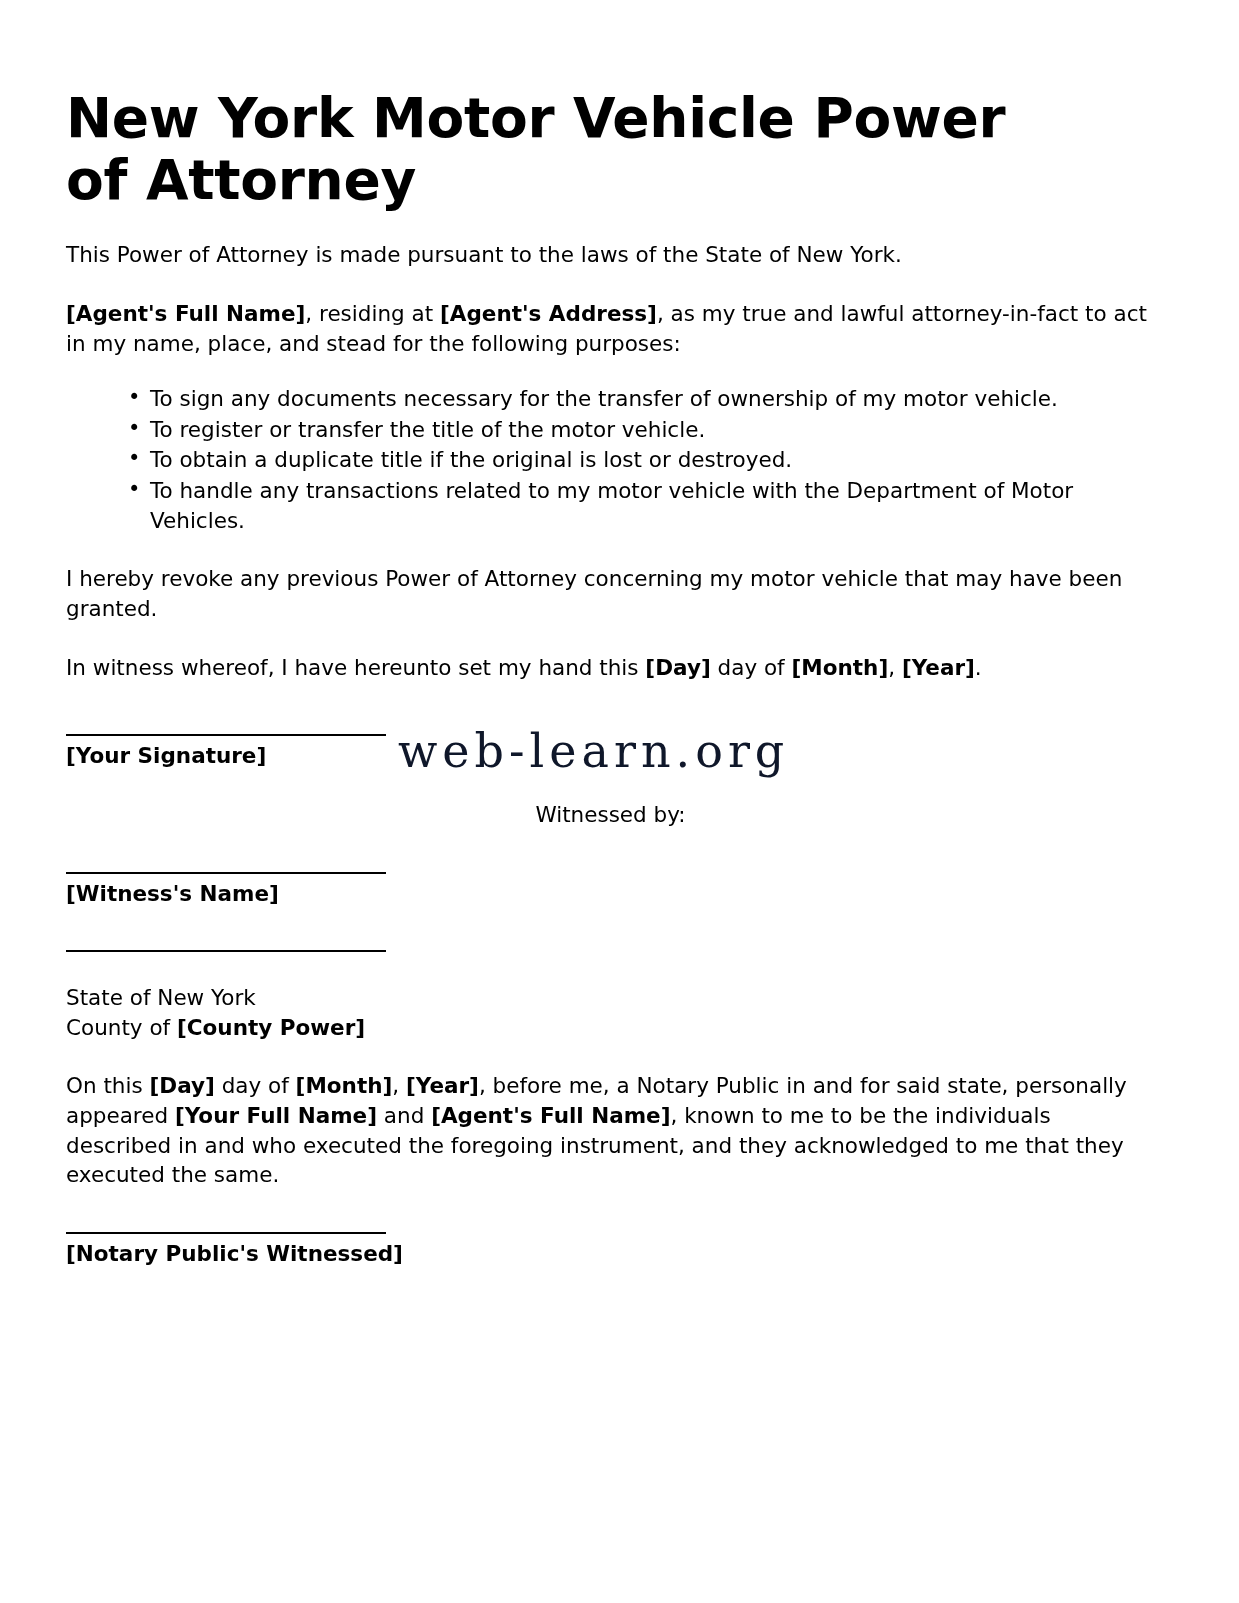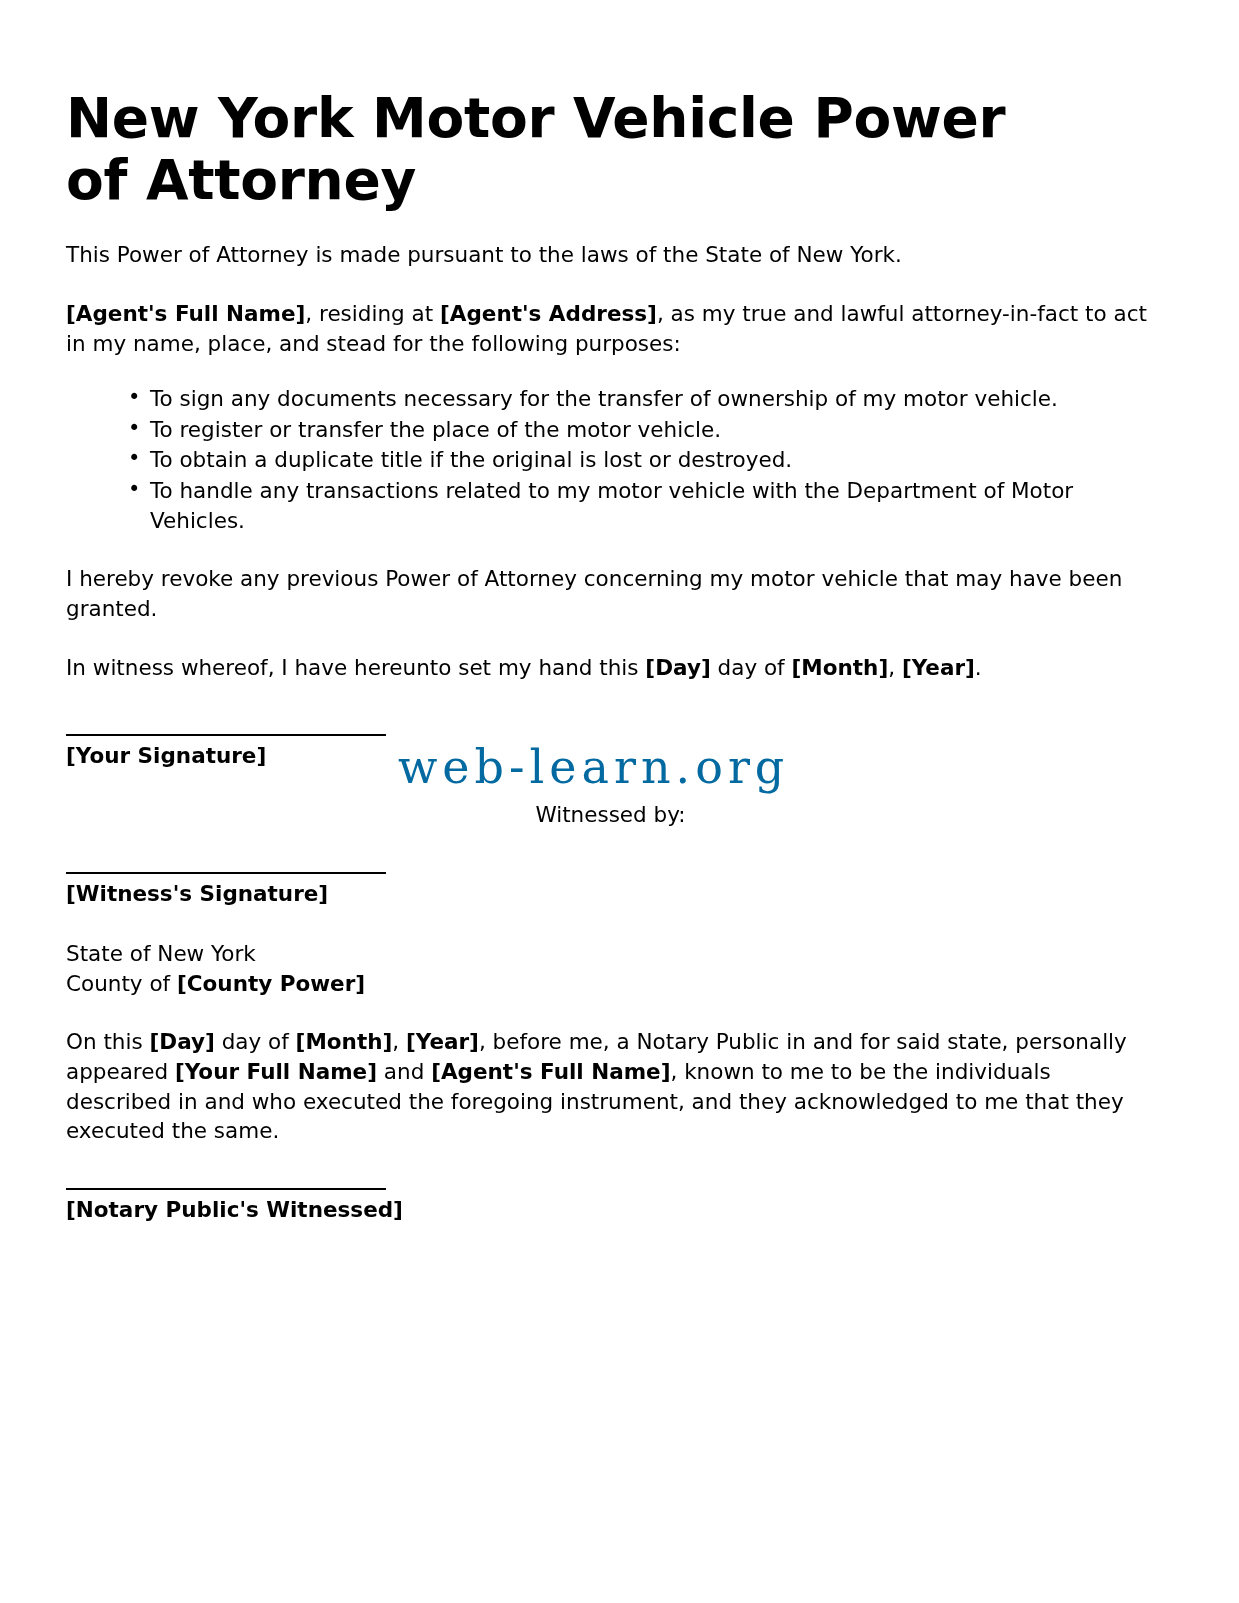--- a/index.html
+++ b/index.html
@@ -91,25 +91,25 @@
     text-align: center;
   }
   .venue-block {
     font-size: 21.5px;
     line-height: 1.38;
     margin: 31px 0 0 0;
   }
   .watermark {
     position: absolute;
     left: 398px;
-    top: 740px;
+    top: 724px;
     font-family: "DejaVu Serif", "Liberation Serif", serif;
     font-size: 46px;
     letter-spacing: 5px;
-    color: #0369a1;
+    color: #0f172a;
     white-space: nowrap;
     pointer-events: none;
     user-select: none;
     z-index: 5;
   }
   .content-layer {
     position: relative;
     z-index: 10;
   }
 </style>
@@ -124,41 +124,44 @@
 
     <h1 class="doc-title">New York Motor Vehicle Power of Attorney</h1>
 
     <p class="body-text">This Power of Attorney is made pursuant to the laws of the State of New York.</p>
 
 
     <p class="body-text"><b>[Agent's Full Name]</b><span>, residing at </span><b>[Agent's Address]</b><span>, as my true and lawful attorney-in-fact to act in my name, place, and stead for the following purposes:</span></p>
 
     <ul class="purpose-list">
       <li>To sign any documents necessary for the transfer of ownership of my motor vehicle.</li>
-      <li>To register or transfer the place of the motor vehicle.</li>
+      <li>To register or transfer the title of the motor vehicle.</li>
       <li>To obtain a duplicate title if the original is lost or destroyed.</li>
       <li>To handle any transactions related to my motor vehicle with the Department of Motor Vehicles.</li>
     </ul>
 
 
     <p class="body-text">I hereby revoke any previous Power of Attorney concerning my motor vehicle that may have been granted.</p>
 
     <p class="body-text"><span>In witness whereof, I have hereunto set my hand this </span><b>[Day]</b><span> day of </span><b>[Month]</b><span>, </span><b>[Year]</b><span>.</span></p>
 
     <div class="sig-block first">
       <div class="sig-rule"></div>
       <div class="sig-label">[Your Signature]</div>
     </div>
 
     <p class="plain-line">Witnessed by:</p>
 
+    <div class="sig-block">
+      <div class="sig-rule"></div>
+      <div class="sig-label">[Witness's Name]</div>
+    </div>
 
     <div class="sig-block">
       <div class="sig-rule"></div>
-      <div class="sig-label">[Witness's Signature]</div>
     </div>
 
     <div class="venue-block">
       <div>State of New York</div>
       <div><span>County of </span><b>[County Power]</b></div>
     </div>
 
     <p class="body-text"><span>On this </span><b>[Day]</b><span> day of </span><b>[Month]</b><span>, </span><b>[Year]</b><span>, before me, a Notary Public in and for said state, personally appeared </span><b>[Your Full Name]</b><span> and </span><b>[Agent's Full Name]</b><span>, known to me to be the individuals described in and who executed the foregoing instrument, and they acknowledged to me that they executed the same.</span></p>
 
     <div class="sig-block">

